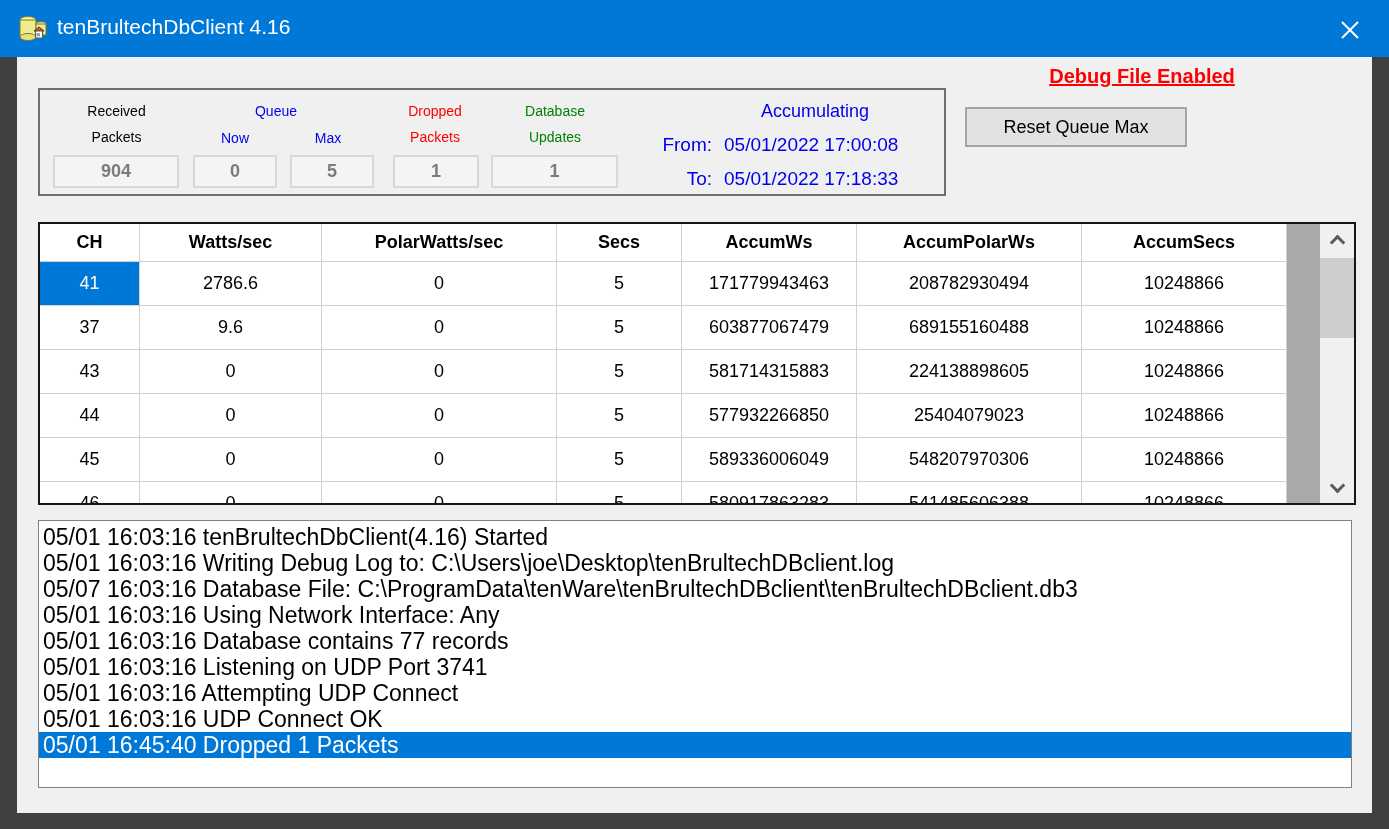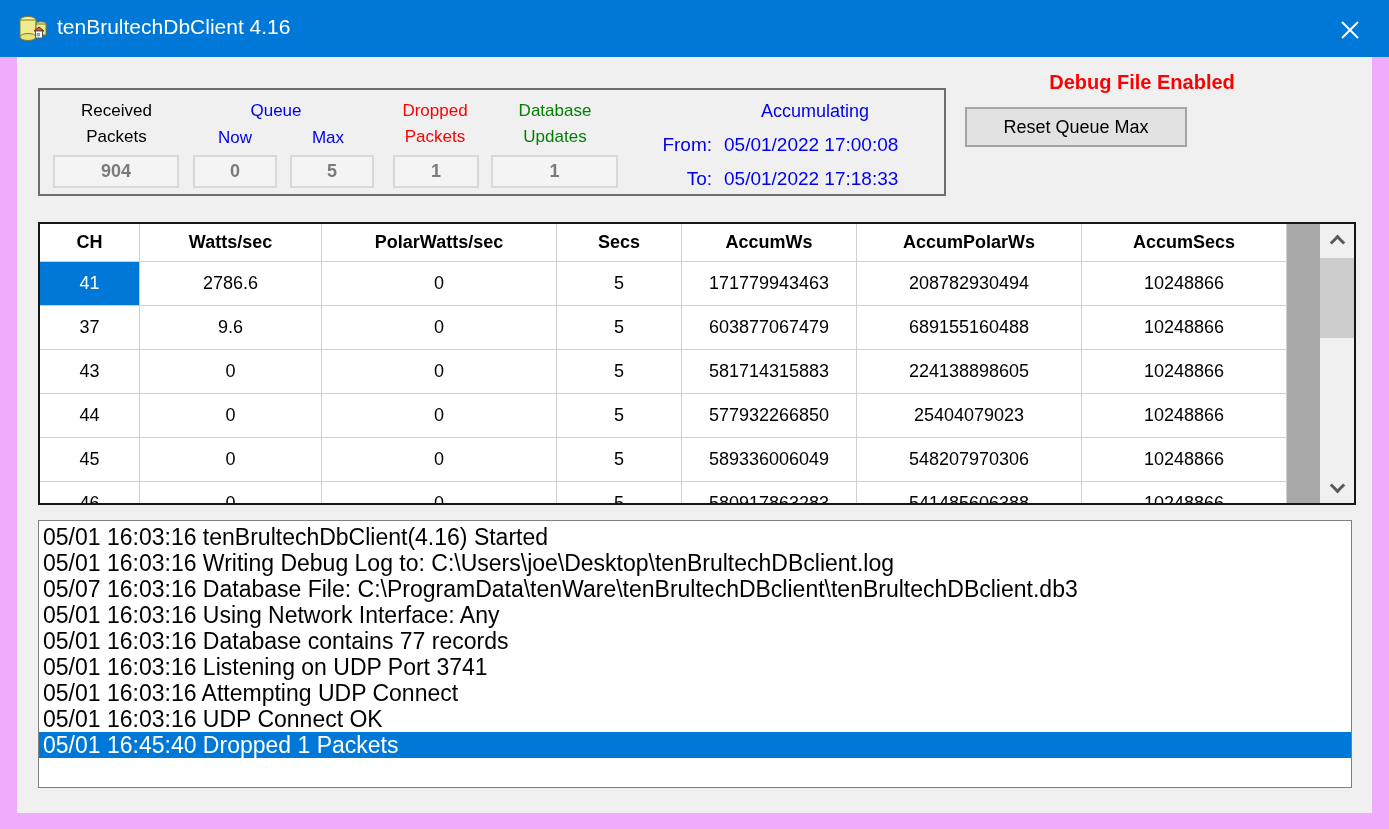--- a/index.html
+++ b/index.html
@@ -1,45 +1,45 @@
 <!DOCTYPE html>
 <html><head>
 <meta charset="utf-8">
 <style>
   * { margin:0; padding:0; box-sizing:border-box; }
   html,body { width:1389px; height:829px; font-family:"Liberation Sans", sans-serif; }
-  #window { position:relative; width:1389px; height:829px; background:#f0abfc; overflow:hidden; }
+  #window { position:relative; width:1389px; height:829px; background:#404040; overflow:hidden; }
 
   
   #titlebar { position:absolute; left:0; top:0; width:100%; height:57px; background:#0078D7; }
   #app-icon { position:absolute; left:17px; top:13px; }
   #title-text { position:absolute; left:57px; top:15px; color:#FFFFFF; font-size:21px; }
   #close-btn { position:absolute; right:16px; top:14px; width:46px; height:32px;
                display:flex; align-items:center; justify-content:center; cursor:pointer; }
 
   
   #client { position:absolute; left:17px; top:57px; width:1355px; height:756px; background:#F0F0F0; }
 
   
   #stats-panel { position:absolute; left:21px; top:31px; width:908px; height:108px;
                  border:2px solid #6E6E6E; background:#F0F0F0; }
-  .lbl { position:absolute; text-align:center; font-size:17px; line-height:26px; color:#000000; }
+  .lbl { position:absolute; text-align:center; font-size:14px; line-height:26px; color:#000000; }
   .lbl.blue  { color:#0000EE; }
   .lbl.red   { color:#FF0000; }
   .lbl.green { color:#007F00; }
   .value-box { position:absolute; top:65px; height:33px; border:2px solid #D8D8D8; background:#F4F4F4;
                color:#7B7B7B; font-weight:bold; font-size:18px;
                display:flex; align-items:center; justify-content:center; }
   .acc-row-label { position:absolute; left:552px; width:120px; text-align:right;
                    font-size:19px; color:#0000EE; }
   .acc-row-value { position:absolute; left:684px; font-size:19px; color:#0000EE; white-space:nowrap; }
 
   
-  #debug-banner { position:absolute; left:985px; top:14px; width:280px; text-align:center;
-                  color:#FF0000; font-weight:bold; font-size:20px; }
+  #debug-banner { position:absolute; left:985px; top:8px; width:280px; text-align:center;
+                  color:#FF0000; font-weight:bold; font-size:20px;text-decoration:underline; }
   #reset-btn { position:absolute; left:948px; top:50px; width:222px; height:40px;
                background:#E2E2E2; border:2px solid #A5A5A5; font-size:18px; color:#000000;
                display:flex; align-items:center; justify-content:center; cursor:pointer;
                font-family:"Liberation Sans", sans-serif; }
 
   
   #grid-box { position:absolute; left:21px; top:165px; width:1318px; height:283px;
               border:2px solid #161616; background:#FFFFFF; display:flex; }
   #grid-scroll { width:1247px; height:100%; overflow:hidden; background:#FFFFFF; }
   .g-row { display:flex; height:44px; border-bottom:1px solid #D0D0D0; background:#FFFFFF; }

